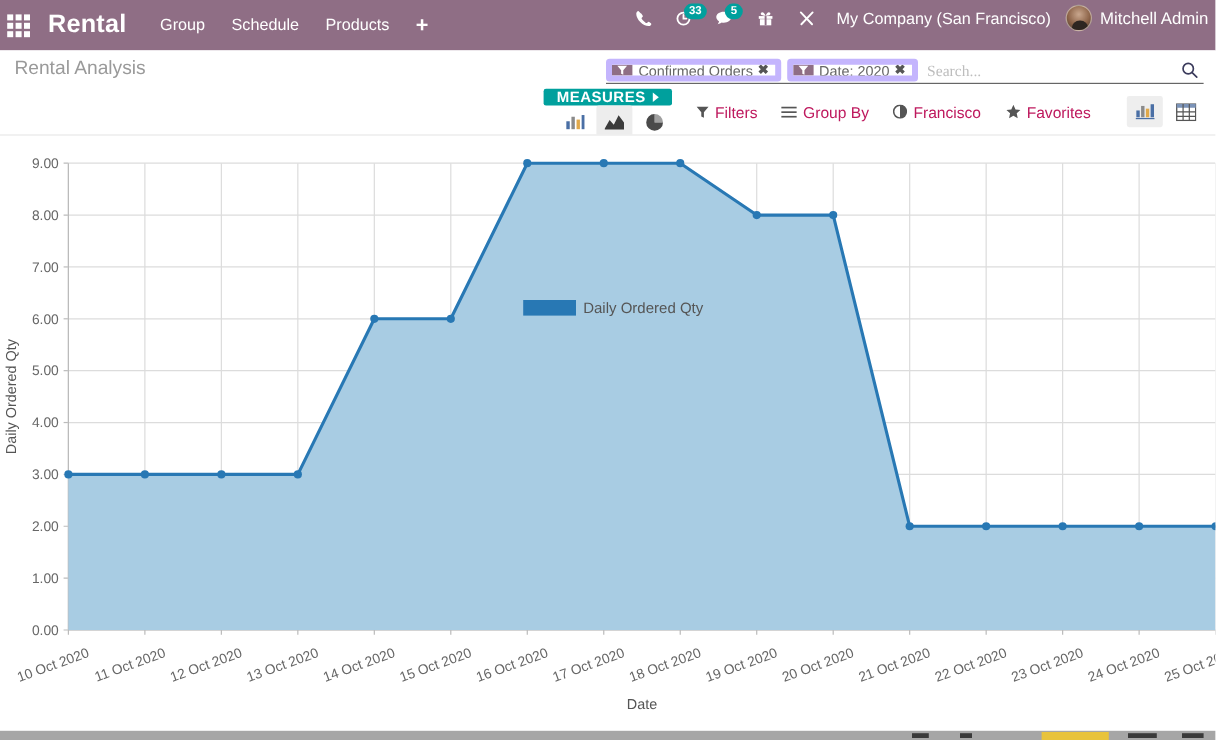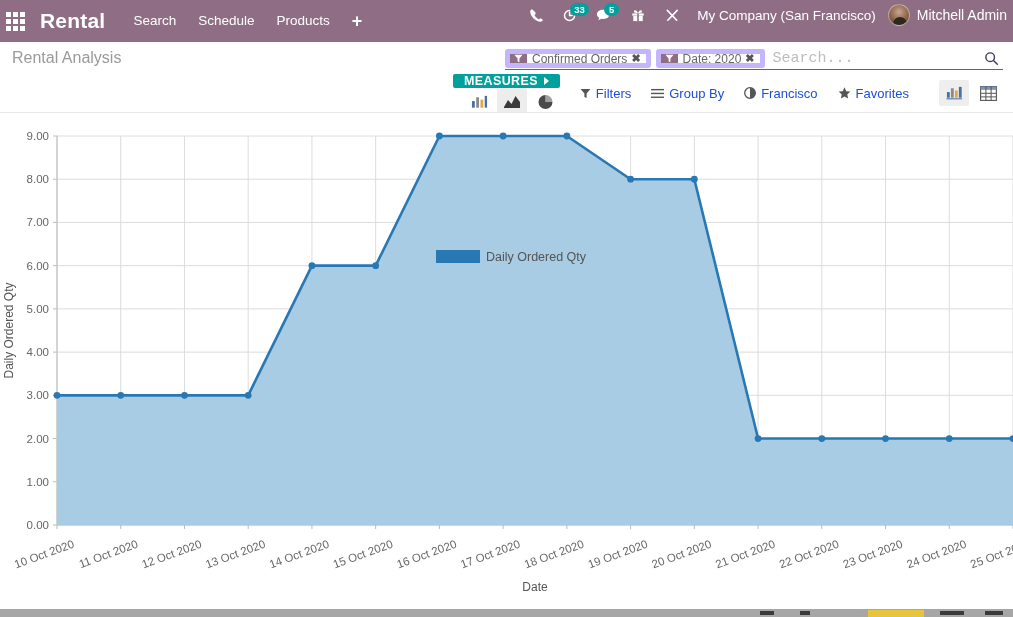--- a/index.html
+++ b/index.html
@@ -145,23 +145,23 @@
   }
   .facet-close {
     font-size: 11px; color: #555;
     display: flex; align-items: center;
     padding-right: 5px;
     font-weight: bold;
   }
   .search-input {
     flex: 1 1 auto;
     border: none; outline: none;
-    font-size: 15px;
+    font-size: 13px;
     color: #333;
-    font-family: Liberation Mono, monospace;
+    font-family: Liberation Serif, serif;
     height: 20px;
     padding-left: 3px;
     background: transparent;
   }
   .search-input::placeholder { color: #bdbdbd; }
   .search-magnifier { padding: 0 4px 0 6px; cursor: pointer; display:flex; align-items:center; }
 
   
   .cp-bottom {
     height: 38px;
@@ -202,21 +202,21 @@
   .icon-btn.active { background: #ededed; }
   .sort-btns { display: flex; align-items: center; margin-left: 14px; }
 
   .cp-right {
     position: absolute; right: 10px; top: 0;
     height: 38px;
     display: flex; align-items: center;
   }
   .dropdown-btn {
     display: flex; align-items: center; gap: 5px;
-    font-size: 13px; color: #1d4ed8;
+    font-size: 13px; color: #be185d;
     padding: 0 10px; height: 28px;
     cursor: pointer;
     white-space: nowrap;
   }
   .viewswitch { display: flex; align-items: center; margin-left: 16px; }
   .vs-btn {
     width: 30px; height: 26px;
     display: flex; align-items: center; justify-content: center;
     cursor: pointer; border-radius: 2px; margin-left: 4px;
   }
@@ -255,21 +255,21 @@
       <i></i>
       <i></i>
       <i></i>
       <i></i>
       <i></i>
       <i></i>
       <i></i>
   </div>
   <div class="brand">Rental</div>
   <div class="navlinks">
-    <div class="navlink">Search</div>
+    <div class="navlink">Group</div>
     <div class="navlink">Schedule</div>
     <div class="navlink">Products</div>
   </div>
   <div class="navplus">+</div>
 
   <div class="nav-right">
     <div class="sysicon">
       <svg width="15" height="15" viewBox="0 0 16 16" fill="#ffffff">
         <path d="M3.2 1.2 C2.4 1.2 1.3 2.3 1.3 3.6 c0 5.1 5.9 11 11 11 1.3 0 2.4-1.1 2.4-1.9 0-.4-1.9-1.9-2.5-1.9-.5 0-1.3 1.2-1.8 1.2-.8 0-4.4-3.6-4.4-4.4 0-.5 1.2-1.3 1.2-1.8 0-.6-1.5-2.6-2-2.6z"></path>
       </svg>

